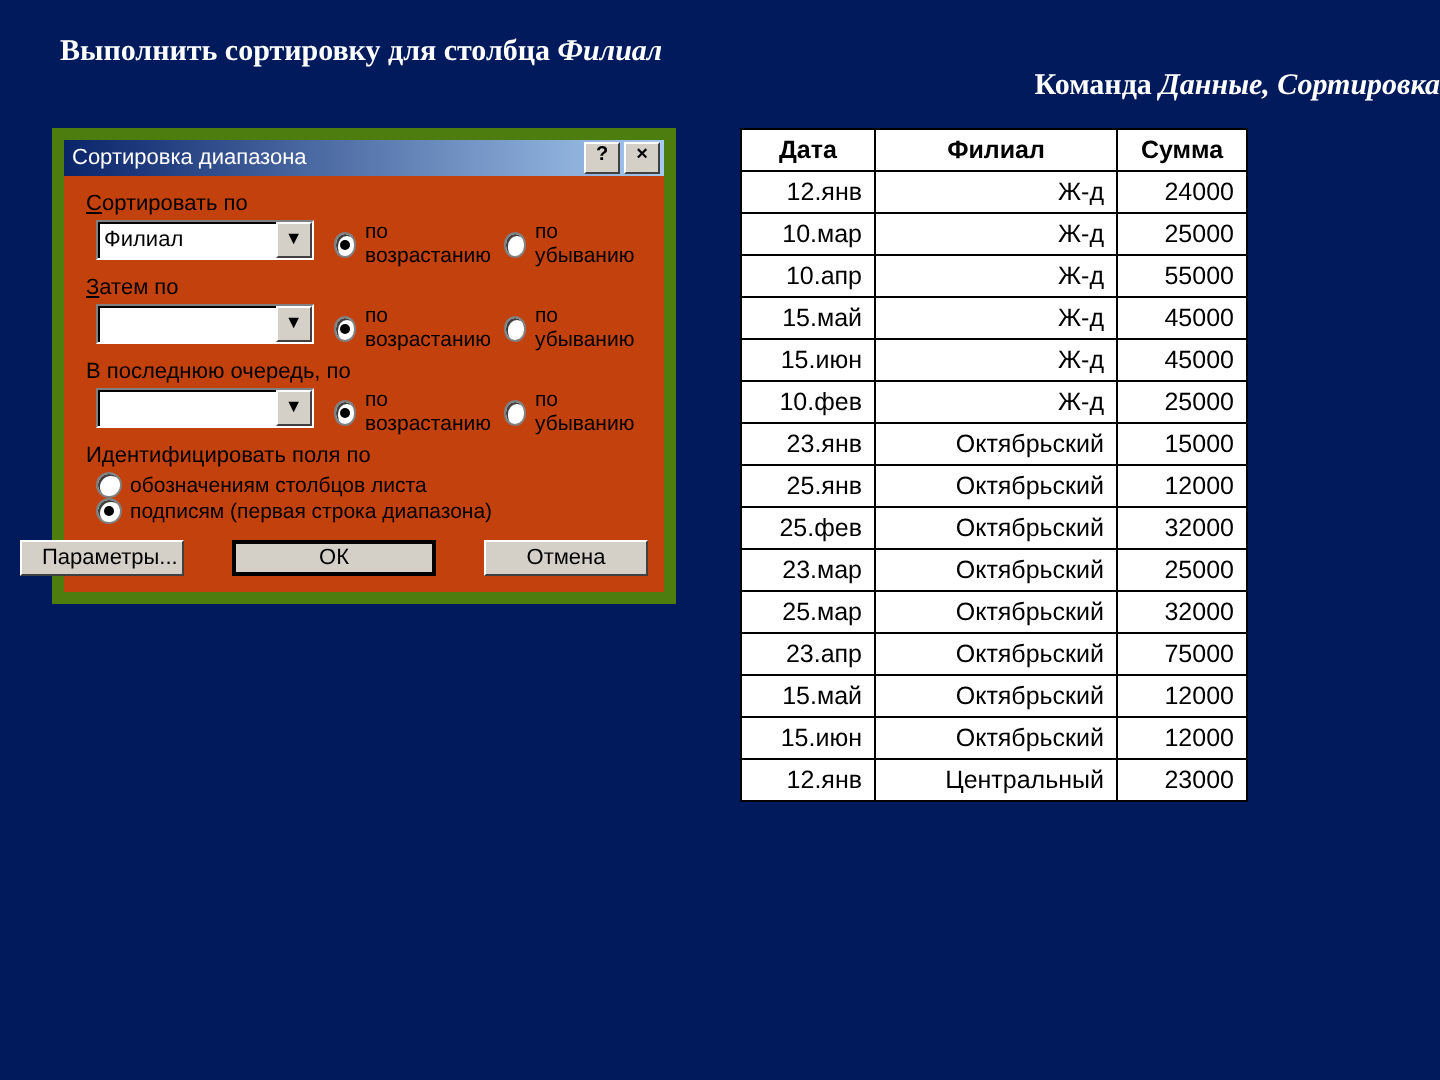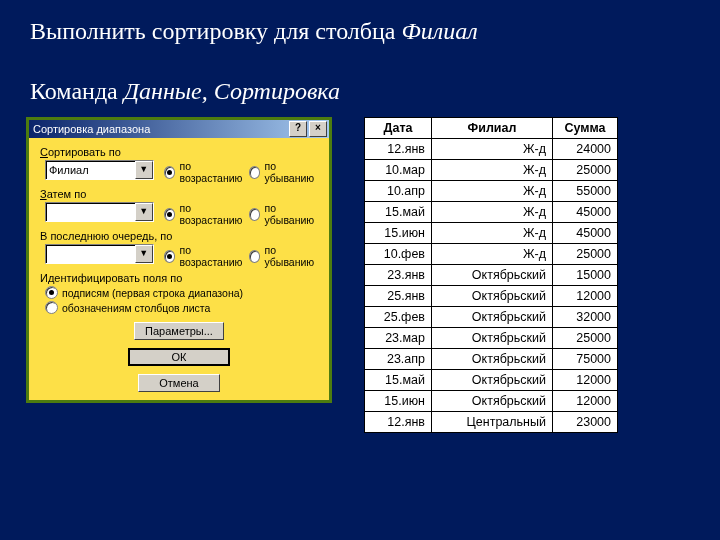--- a/index.html
+++ b/index.html
@@ -7,40 +7,40 @@
     padding: 0;
     background: #001a5c;
     font-family: Tahoma, Arial, sans-serif;
     width: 720px;
     height: 540px;
     overflow: hidden;
     color: #fff;
   }
   .heading {
     font-family: "Times New Roman", serif;
-    font-weight: normal;
-    font-size: 24px;
+    font-weight: bold;
+    font-size: 15px;
     margin-left: 30px;
   }
   .heading .italic { font-style: italic; }
   .row1 { margin-top: 18px; }
-  .row2 { margin-top: 33px; margin-bottom: 12px; }
+  .row2 { margin-top: 0; margin-bottom: 12px; text-align: right; }
 
   .content {
     display: flex;
     align-items: flex-start;
     margin-left: 26px;
     gap: 32px;
   }
 
   
   .dialog {
     width: 300px;
-    background: #fde047;
-    border: 3px solid #4d7c0f;
+    background: #c2410c;
+    border: 6px solid #4d7c0f;
     font-size: 11px;
     color: #000;
   }
   .titlebar {
     display: flex;
     align-items: center;
     background: linear-gradient(to right, #0a246a, #a6caf0);
     color: #fff;
     height: 18px;
     padding: 0 2px 0 4px;
@@ -77,21 +77,21 @@
   .radiocol { display:flex; flex-direction:row; gap:1px; }
   .radio { display:flex; align-items:center; gap:4px; font-size:10.5px; }
   .rcirc {
     width:11px;height:11px;border-radius:50%;
     background:#fff;border:1px solid #808080;
     box-shadow: inset 1px 1px 0 #404040;
     display:flex;align-items:center;justify-content:center;
   }
   .rcirc.sel::after { content:""; width:5px;height:5px;border-radius:50%;background:#000; }
 
-  .btnrow { display:flex; gap:8px; margin-top:8px; justify-content:flex-end; align-items:center;flex-direction:column; }
+  .btnrow { display:flex; gap:24px; margin-top:8px; justify-content:flex-end; align-items:center; }
   .btn {
     background:#d4d0c8;
     border:1px solid #fff; border-right-color:#404040; border-bottom-color:#404040;
     padding:2px 10px; font-size:11px; min-width:60px; text-align:center;
   }
   .btn.default { border:2px solid #000; padding:1px 19px; }
 
   
   table.data {
     border-collapse: collapse;
@@ -184,27 +184,27 @@
             </label>
           <label class="radio">
               <span class="rcirc"></span>
               <span><span>по убыван</span><span class="ul">и</span><span>ю</span></span>
             </label>
         </div>
       </div>
 
       <div class="lbl">Идентифицировать поля по</div>
       <div style="margin-left:8px;">
+        <label class="radio" style="margin-top:2px;">
+            <span class="rcirc"></span>
+            <span><span>о</span><span class="ul">б</span><span>означениям столбцов листа</span></span>
+          </label>
         <label class="radio">
             <span class="rcirc sel"></span>
             <span><span></span><span class="ul">п</span><span>одписям (первая строка диапазона)</span></span>
-          </label>
-        <label class="radio" style="margin-top:2px;">
-            <span class="rcirc"></span>
-            <span><span>о</span><span class="ul">б</span><span>означениям столбцов листа</span></span>
           </label>
       </div>
 
       <div class="btnrow">
         <span class="btn">Параметры...</span>
         <span class="btn default">ОК</span>
         <span class="btn">Отмена</span>
       </div>
     </div>
   </div>
@@ -262,20 +262,25 @@
           <td>25.фев</td>
           <td>Октябрьский</td>
           <td>32000</td>
         </tr>
         <tr>
           <td>23.мар</td>
           <td>Октябрьский</td>
           <td>25000</td>
         </tr>
         <tr>
+          <td>25.мар</td>
+          <td>Октябрьский</td>
+          <td>32000</td>
+        </tr>
+        <tr>
           <td>23.апр</td>
           <td>Октябрьский</td>
           <td>75000</td>
         </tr>
         <tr>
           <td>15.май</td>
           <td>Октябрьский</td>
           <td>12000</td>
         </tr>
         <tr>

